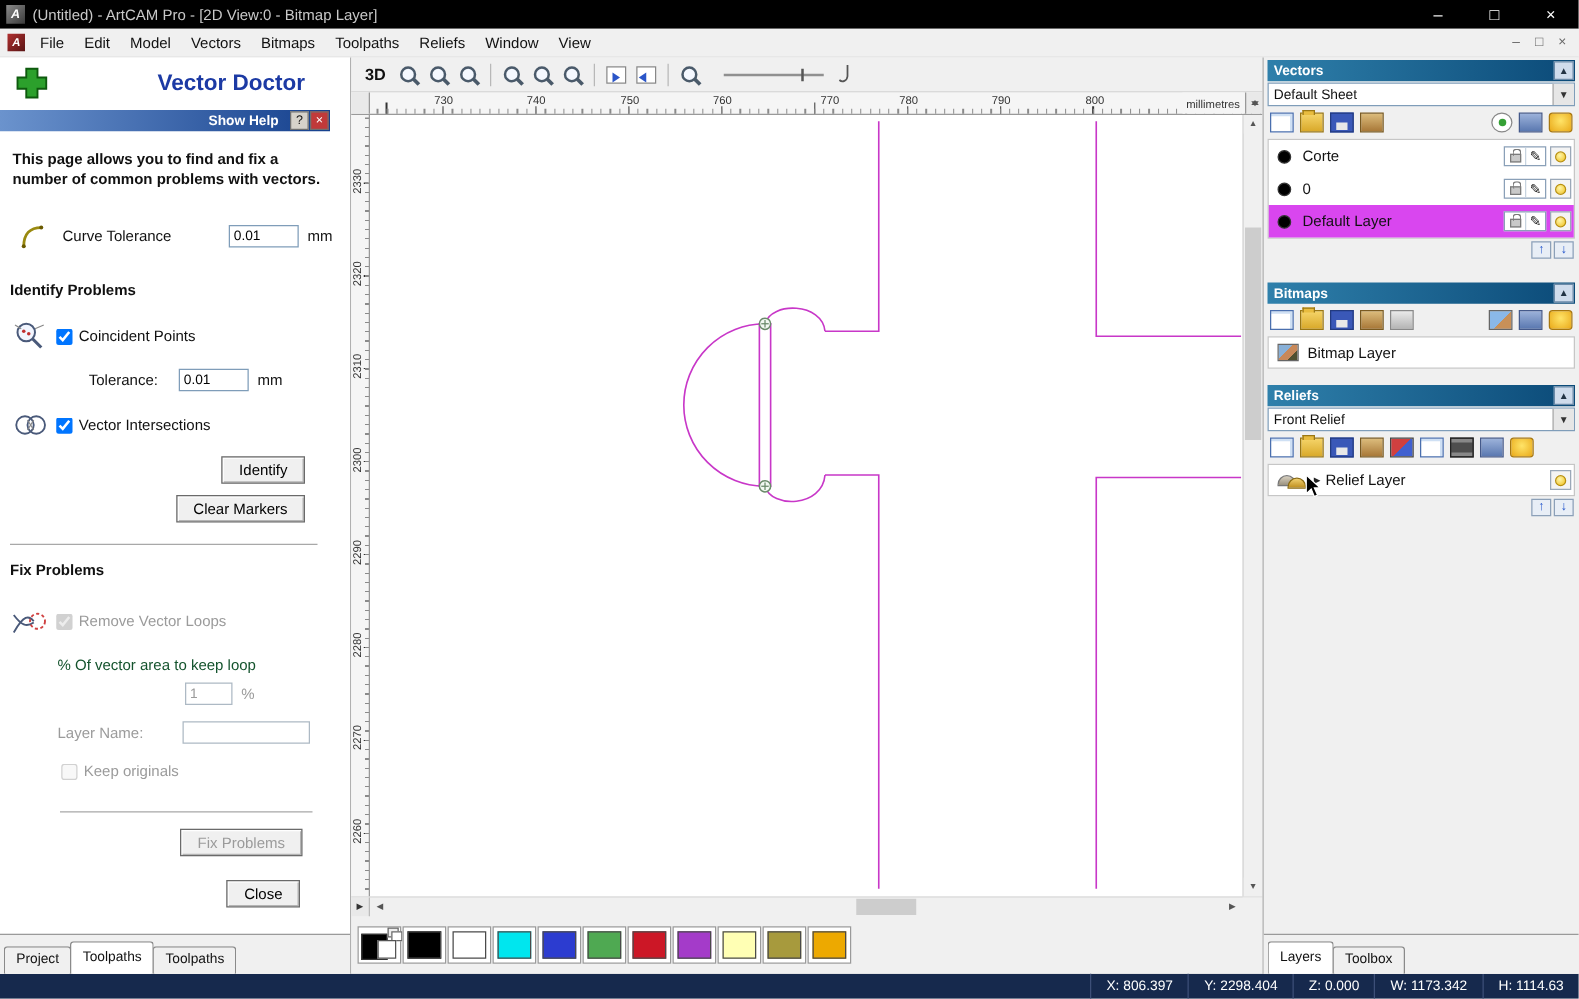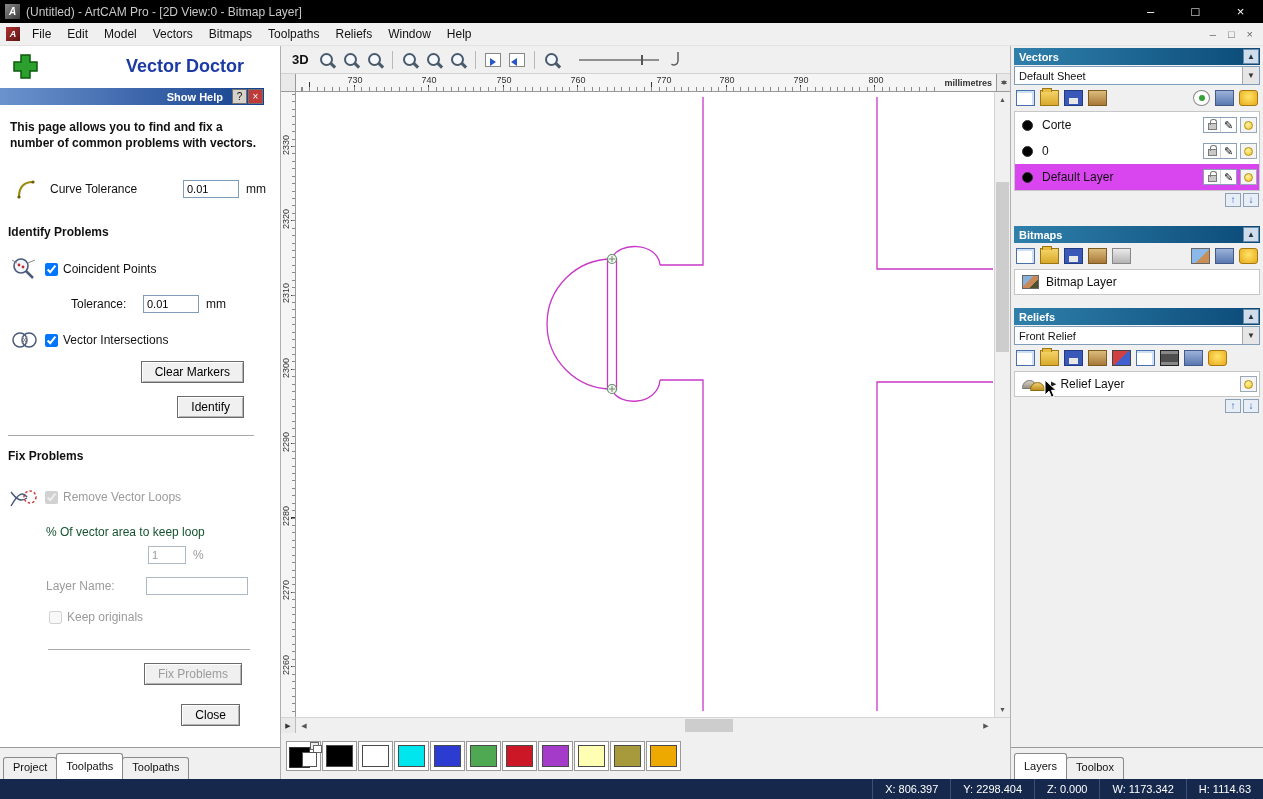--- a/index.html
+++ b/index.html
@@ -81,21 +81,21 @@
   .ruler-row { height:18px; display:flex; background:#f5f5f5; border-bottom:1px solid #999; }
   .ruler-corner { width:15px; border-right:1px solid #999; background:#e9e9e9; }
   .hruler { flex:1; position:relative;
     background-image:
       repeating-linear-gradient(90deg,#8a8a8a 0,#8a8a8a 1px,transparent 1px,transparent 7.43px),
       repeating-linear-gradient(90deg,#333 0,#333 1px,transparent 1px,transparent 74.3px);
     background-size:100% 4px,100% 9px;
     background-repeat:repeat-x;
     background-position:6px 100%,58px 100%; }
   .hrlab { position:absolute; top:1px; font-size:9px; color:#333; transform:translateX(-50%); background:#f5f5f5; padding:0 1px; }
-  .units-box { position:absolute; right:15px; top:0; height:100%; display:flex; align-items:center; font-size:9px; color:#333; background:#f5f5f5; padding:0 3px;font-weight:bold; }
+  .units-box { position:absolute; right:15px; top:0; height:100%; display:flex; align-items:center; font-size:9px; color:#333; background:#f5f5f5; padding:0 3px; }
   .units-spin { position:absolute; right:0; top:0; width:14px; height:100%; border-left:1px solid #999; background:#e9e9e9; }
   .units-spin::before { content:""; position:absolute; left:4px; top:3px; border:3px solid transparent; border-bottom:4px solid #555; }
   .units-spin::after { content:""; position:absolute; left:4px; bottom:3px; border:3px solid transparent; border-top:4px solid #555; }
 
   .canvas-row { flex:1; display:flex; }
   .vruler { width:15px; background:#f5f5f5; border-right:1px solid #999; position:relative;
     background-image:
       repeating-linear-gradient(180deg,#8a8a8a 0,#8a8a8a 1px,transparent 1px,transparent 7.43px),
       repeating-linear-gradient(180deg,#333 0,#333 1px,transparent 1px,transparent 74.3px);
     background-size:4px 100%,9px 100%;
@@ -194,21 +194,21 @@
 <div class="menubar">
   <div class="mb-icon">A</div>
   <span class="menu-item">File</span>
   <span class="menu-item">Edit</span>
   <span class="menu-item">Model</span>
   <span class="menu-item">Vectors</span>
   <span class="menu-item">Bitmaps</span>
   <span class="menu-item">Toolpaths</span>
   <span class="menu-item">Reliefs</span>
   <span class="menu-item">Window</span>
-  <span class="menu-item">Help</span>
+  <span class="menu-item">View</span>
   <div class="child-controls">
     <span>–</span>
     <span>□</span>
     <span>×</span>
   </div>
 </div>
 
 <div class="main">
 
   <div class="left-panel">
@@ -269,25 +269,25 @@
             <circle cx="10" cy="12" r="7" fill="none" stroke="#4a5a7a" stroke-width="1.5"></circle>
             <circle cx="19" cy="12" r="7" fill="none" stroke="#4a5a7a" stroke-width="1.5"></circle>
             <line x1="12" y1="8" x2="17" y2="16" stroke="#888" stroke-width="1"></line>
             <line x1="17" y1="8" x2="12" y2="16" stroke="#888" stroke-width="1"></line>
           </svg>
       </span>
       <input type="checkbox" checked="" style="">
       <label>Vector Intersections</label>
     </div>
 
+    <div class="btn-row">
+      <button class="btn">Identify</button>
+    </div>
     <div class="btn-row" style="margin-top:9px;">
       <button class="btn">Clear Markers</button>
-    </div>
-    <div class="btn-row">
-      <button class="btn">Identify</button>
     </div>
 
     <div class="divider"></div>
 
     <h4 class="heading" style="margin-top:13px;">Fix Problems</h4>
 
     <div class="disabled">
       <div class="frow rvl-row">
         <span class="ico-cell">
           <svg width="32" height="26" viewBox="0 0 32 26">

